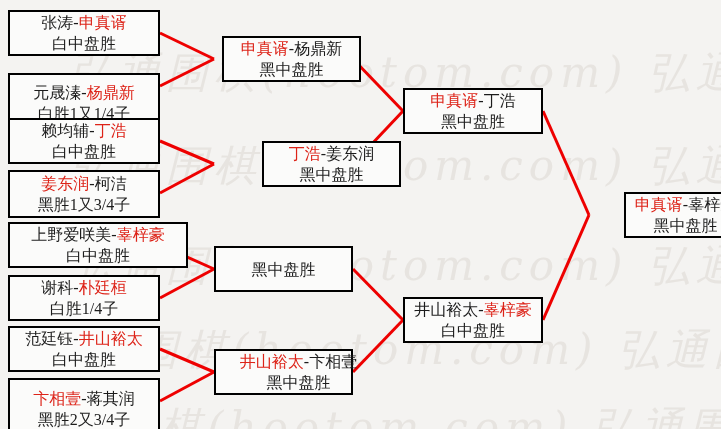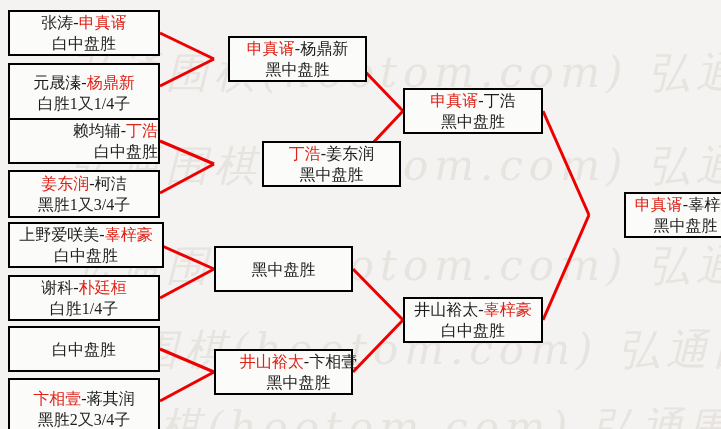--- a/index.html
+++ b/index.html
@@ -68,48 +68,49 @@
       <line x1="353" y1="269" x2="403" y2="320" stroke="#ee0000" stroke-width="3"></line>
       <line x1="353" y1="372" x2="403" y2="320" stroke="#ee0000" stroke-width="3"></line>
       <line x1="543" y1="111" x2="589" y2="215" stroke="#ee0000" stroke-width="3"></line>
       <line x1="543" y1="320" x2="589" y2="215" stroke="#ee0000" stroke-width="3"></line>
     </svg>
   <div id="boxes">
       <div class="match-box" style="left: 8px; top: 10px; width: 152px; height: 46px;">
         <div class="match-players"><span class="">张涛</span><span>-</span><span class="winner">申真谞</span></div>
         <div class="match-result">白中盘胜</div>
       </div>
-      <div class="match-box" style="left: 8px; top: 63px; width: 152px; height: 59px; font-family: Liberation Serif, serif;">
+      <div class="match-box" style="left: 8px; top: 73px; width: 152px; height: 59px; font-family: Liberation Serif, serif;">
         <div class="match-players"><span class="">元晟溱</span><span>-</span><span class="winner">杨鼎新</span></div>
         <div class="match-result">白胜1又1/4子</div>
       </div>
-      <div class="match-box" style="left: 8px; top: 118px; width: 152px; height: 46px; align-items: flex-end;">
+      <div class="match-box" style="left: 8px; top: 118px; width: 152px; height: 46px;">
         <div class="match-players"><span class="">赖均辅</span><span>-</span><span class="winner">丁浩</span></div>
         <div class="match-result">白中盘胜</div>
       </div>
       <div class="match-box" style="left: 8px; top: 170px; width: 152px; height: 48px;">
         <div class="match-players"><span class="winner">姜东润</span><span>-</span><span class="">柯洁</span></div>
         <div class="match-result">黑胜1又3/4子</div>
       </div>
-      <div class="match-box" style="left: 8px; top: 222px; width: 156px; height: 46px;">
+      <div class="match-box" style="left: 8px; top: 222px; width: 180px; height: 46px;">
         <div class="match-players"><span class="">上野爱咲美</span><span>-</span><span class="winner">辜梓豪</span></div>
         <div class="match-result">白中盘胜</div>
       </div>
       <div class="match-box" style="left: 8px; top: 275px; width: 152px; height: 46px;">
         <div class="match-players"><span class="">谢科</span><span>-</span><span class="winner">朴廷桓</span></div>
         <div class="match-result">白胜1/4子</div>
       </div>
       <div class="match-box" style="left: 8px; top: 326px; width: 152px; height: 46px;">
+        <div class="match-players"><span class="">范廷钰</span><span>-</span><span class="winner">井山裕太</span></div>
         <div class="match-result">白中盘胜</div>
       </div>
       <div class="match-box" style="left: 8px; top: 378px; width: 152px; height: 62px;">
         <div class="match-players"><span class="winner">卞相壹</span><span>-</span><span class="">蒋其润</span></div>
         <div class="match-result">黑胜2又3/4子</div>
       </div>
-      <div class="match-box" style="left: 228px; top: 36px; width: 139px; height: 46px;">
+      <div class="match-box" style="left: 222px; top: 36px; width: 139px; height: 46px;">
         <div class="match-players"><span class="winner">申真谞</span><span>-</span><span class="">杨鼎新</span></div>
         <div class="match-result">黑中盘胜</div>
       </div>
       <div class="match-box" style="left: 214px; top: 141px; width: 139px; height: 46px; margin-left: 48px;">
         <div class="match-players"><span class="winner">丁浩</span><span>-</span><span class="">姜东润</span></div>
         <div class="match-result">黑中盘胜</div>
       </div>
       <div class="match-box" style="left: 214px; top: 246px; width: 139px; height: 46px;">
         <div class="match-result">黑中盘胜</div>
       </div>

